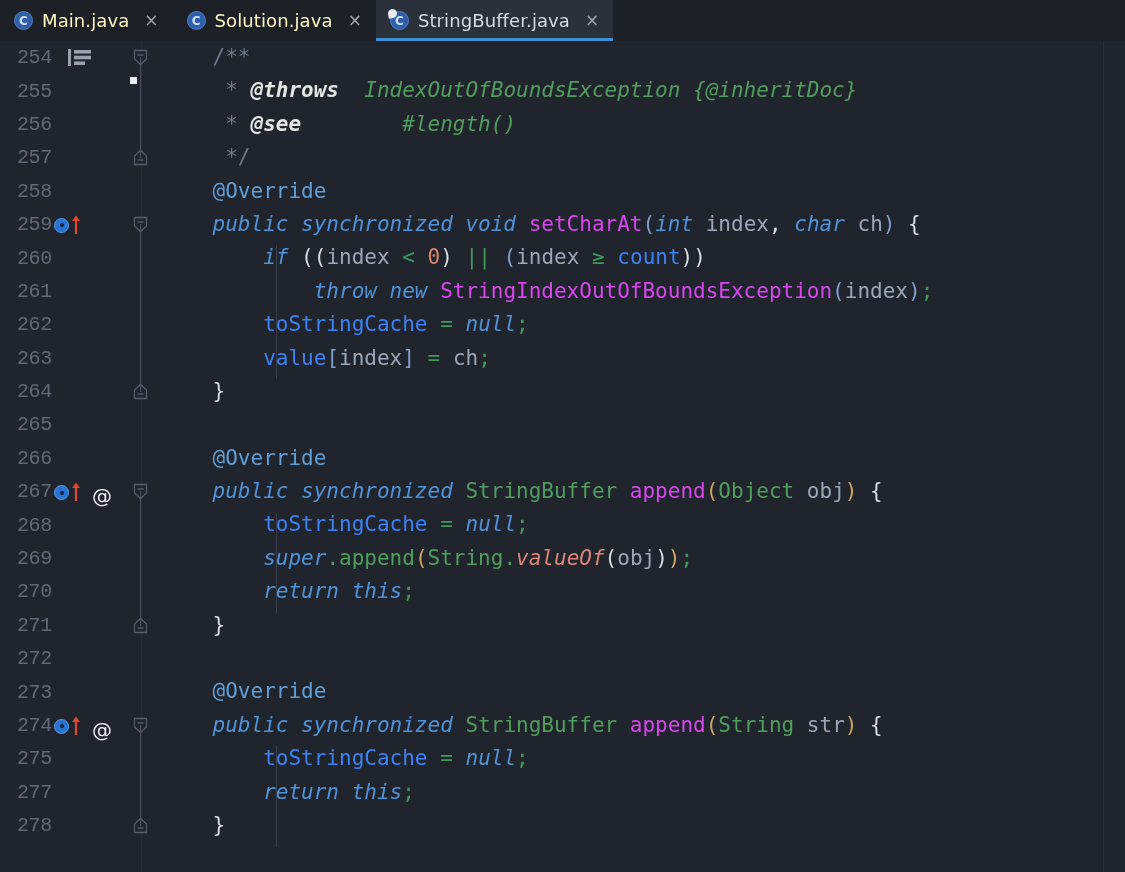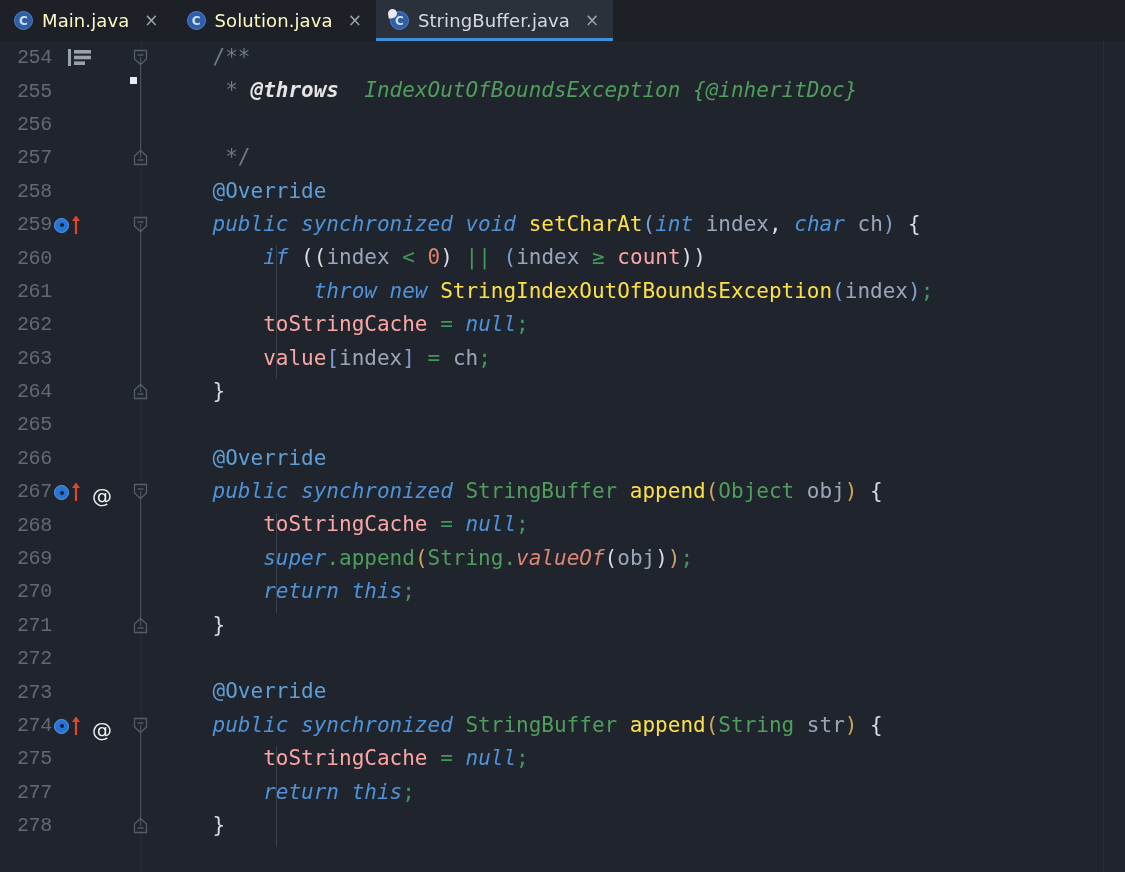--- a/index.html
+++ b/index.html
@@ -230,22 +230,22 @@
   }
   .doc-icon {
     position: absolute;
     left: 16px; top: 8px;
     width: 24px; height: 17px;
   }
 
   
   .t-kw      { color: #4e93d9; font-style: italic; }
   .t-anno    { color: #5f9fd8; margin-top: 44px; }
-  .t-ident   { color: #fde047; }
-  .t-field   { color: #fca5a5; margin-top: 28px; }
+  .t-ident   { color: #d946ef; }
+  .t-field   { color: #3b82f6; margin-top: 28px; }
   .t-class   { color: #4f9e5c; }
   .t-param   { color: #9aa7bb; }
   .t-static  { color: #dd8576; font-style: italic; }
   .t-num     { color: #d98468; }
   .t-op      { color: #3f9a5a; }
   .t-semi    { color: #3f9a5a; }
   .t-paren1  { color: #d8dbe2; }
   .t-paren2  { color: #7e9fd0; }
   .t-paren3  { color: #cfa45d; }
   .t-brace   { color: #d8dbe2; }
@@ -319,20 +319,21 @@
             <span class="fold-spine" style="top: 0px; height: 34px;"></span>
           </div>
           <div class="codetext"><span class="t-cmt">     * </span><span class="t-cmt-tag">@throws</span><span class="t-cmt">  </span><span class="t-cmt-val">IndexOutOfBoundsException {@inheritDoc}</span></div>
         </div>
         <div class="row">
           <div class="lineno">256</div>
           <div class="gutter-icons"></div>
           <div class="fold-col">
             <span class="fold-spine" style="top: 0px; height: 34px;"></span>
           </div>
+          <div class="codetext"><span class="t-cmt">     * </span><span class="t-cmt-tag">@see</span><span class="t-cmt">        </span><span class="t-cmt-val">#length()</span></div>
         </div>
         <div class="row">
           <div class="lineno">257</div>
           <div class="gutter-icons"></div>
           <div class="fold-col">
             <span class="fold-spine" style="top: 0px; height: 17px;"></span>
             <span class="fold-marker" style="top: 7px;">
               <svg width="19" height="19" viewBox="0 0 19 19">
                 <path d="M3.5 16.5 H15.5 V8 L9.5 2.5 L3.5 8 Z" fill="none" stroke="#555c69" stroke-width="1.3"></path>
                 <line x1="6.5" y1="12" x2="12.5" y2="12" stroke="#555c69" stroke-width="1.4"></line>

